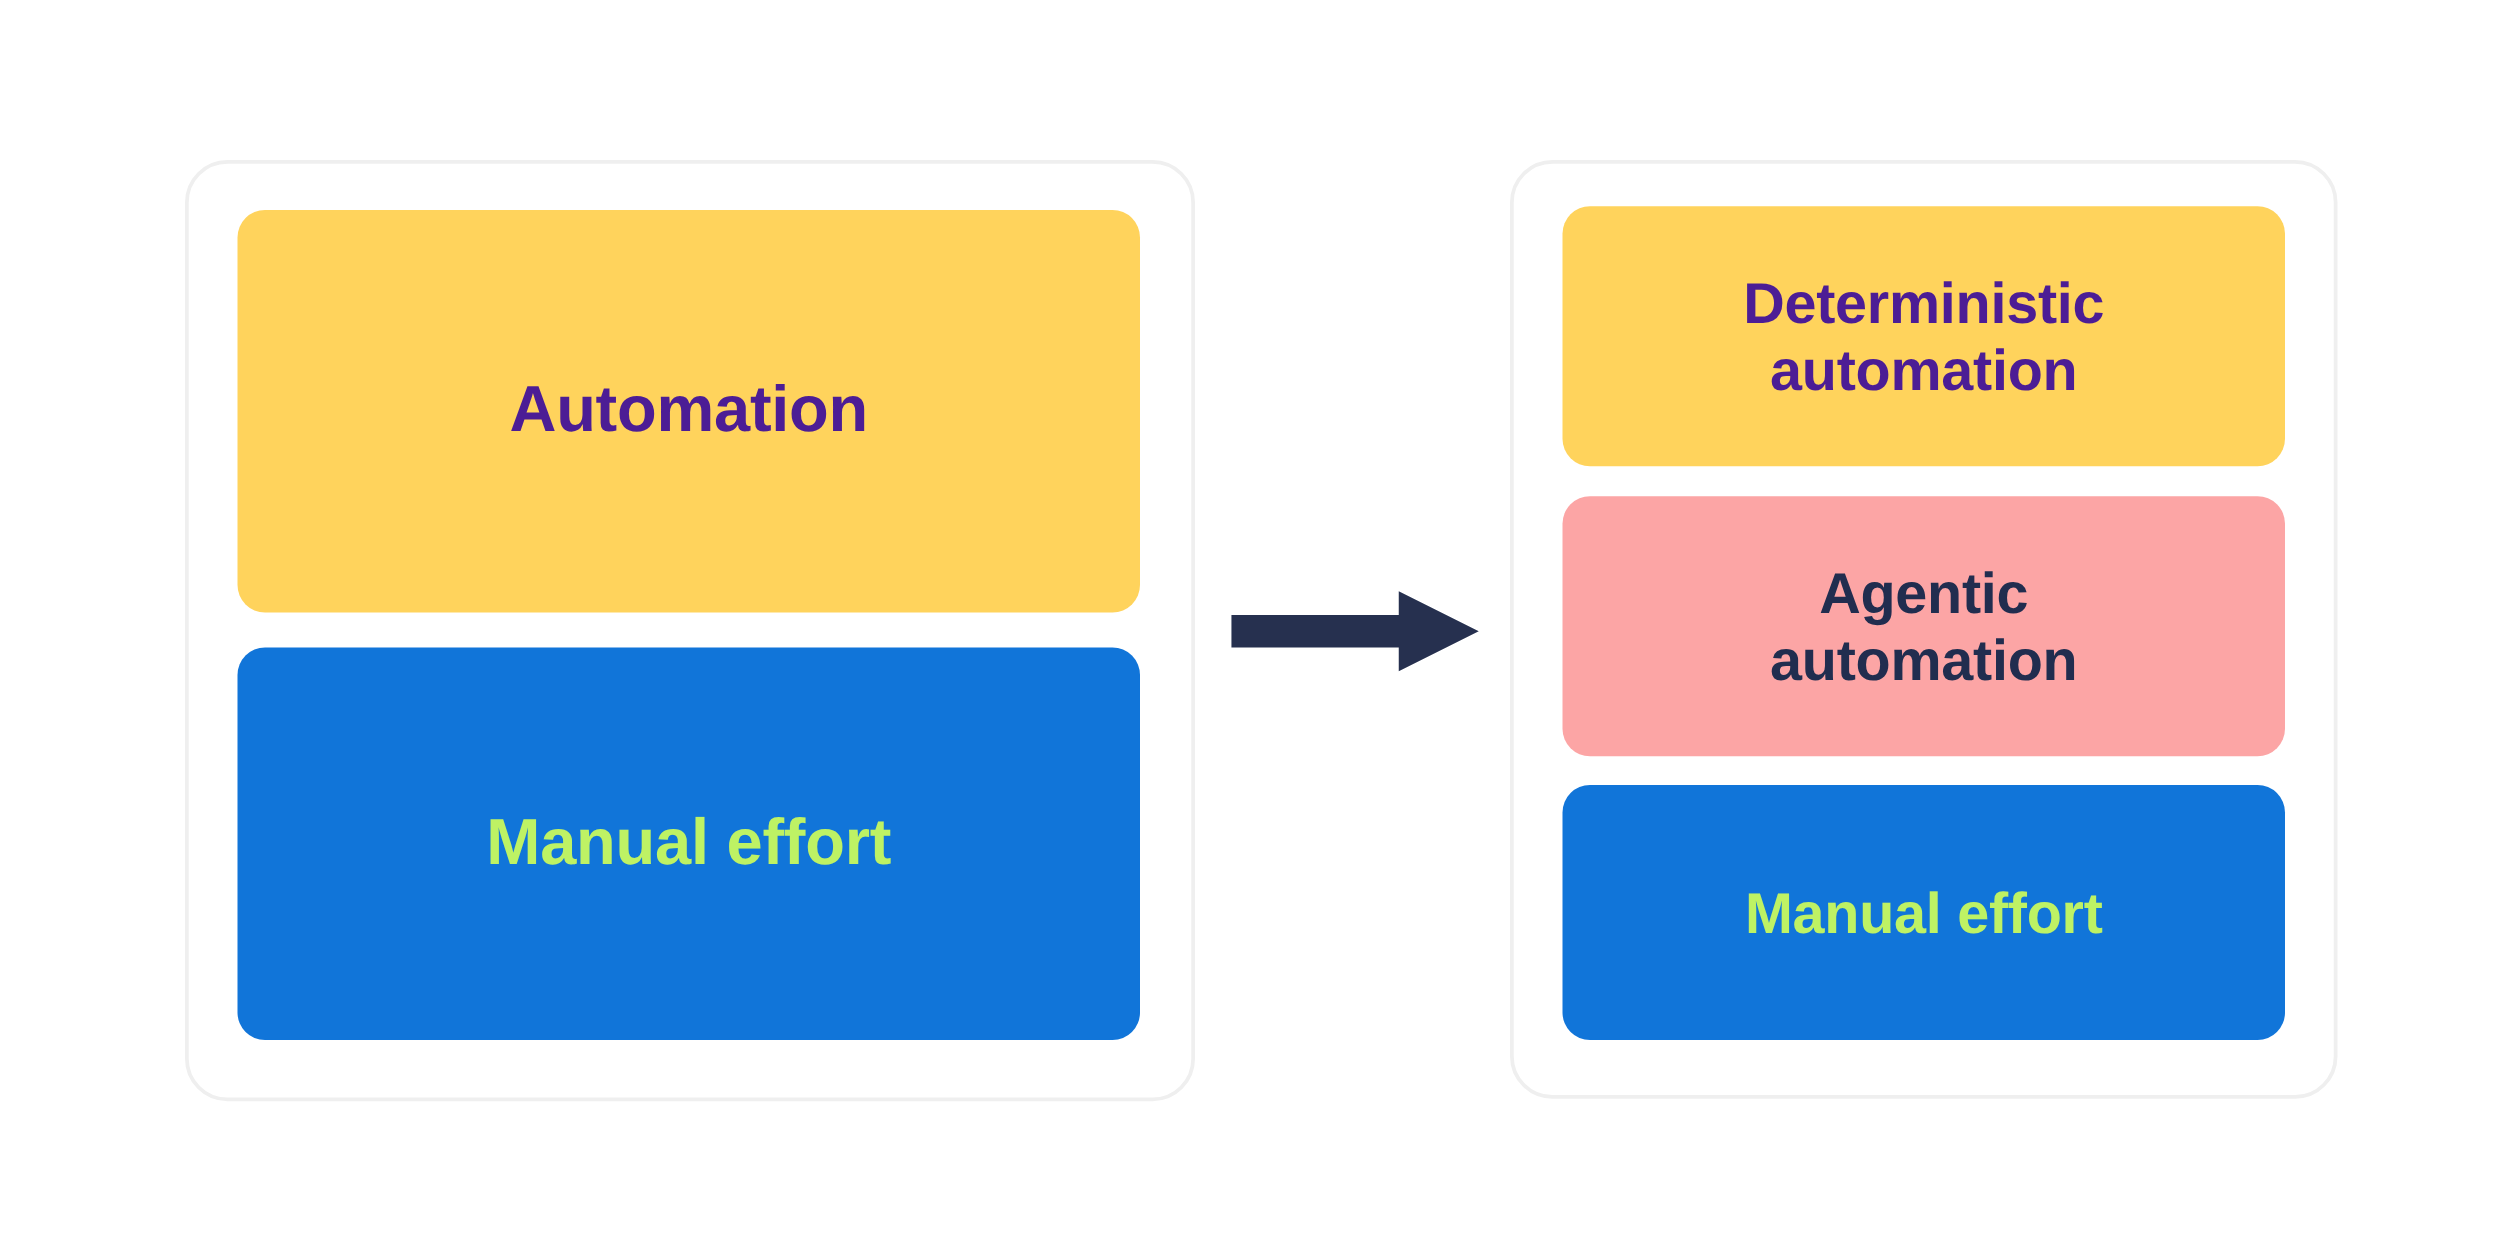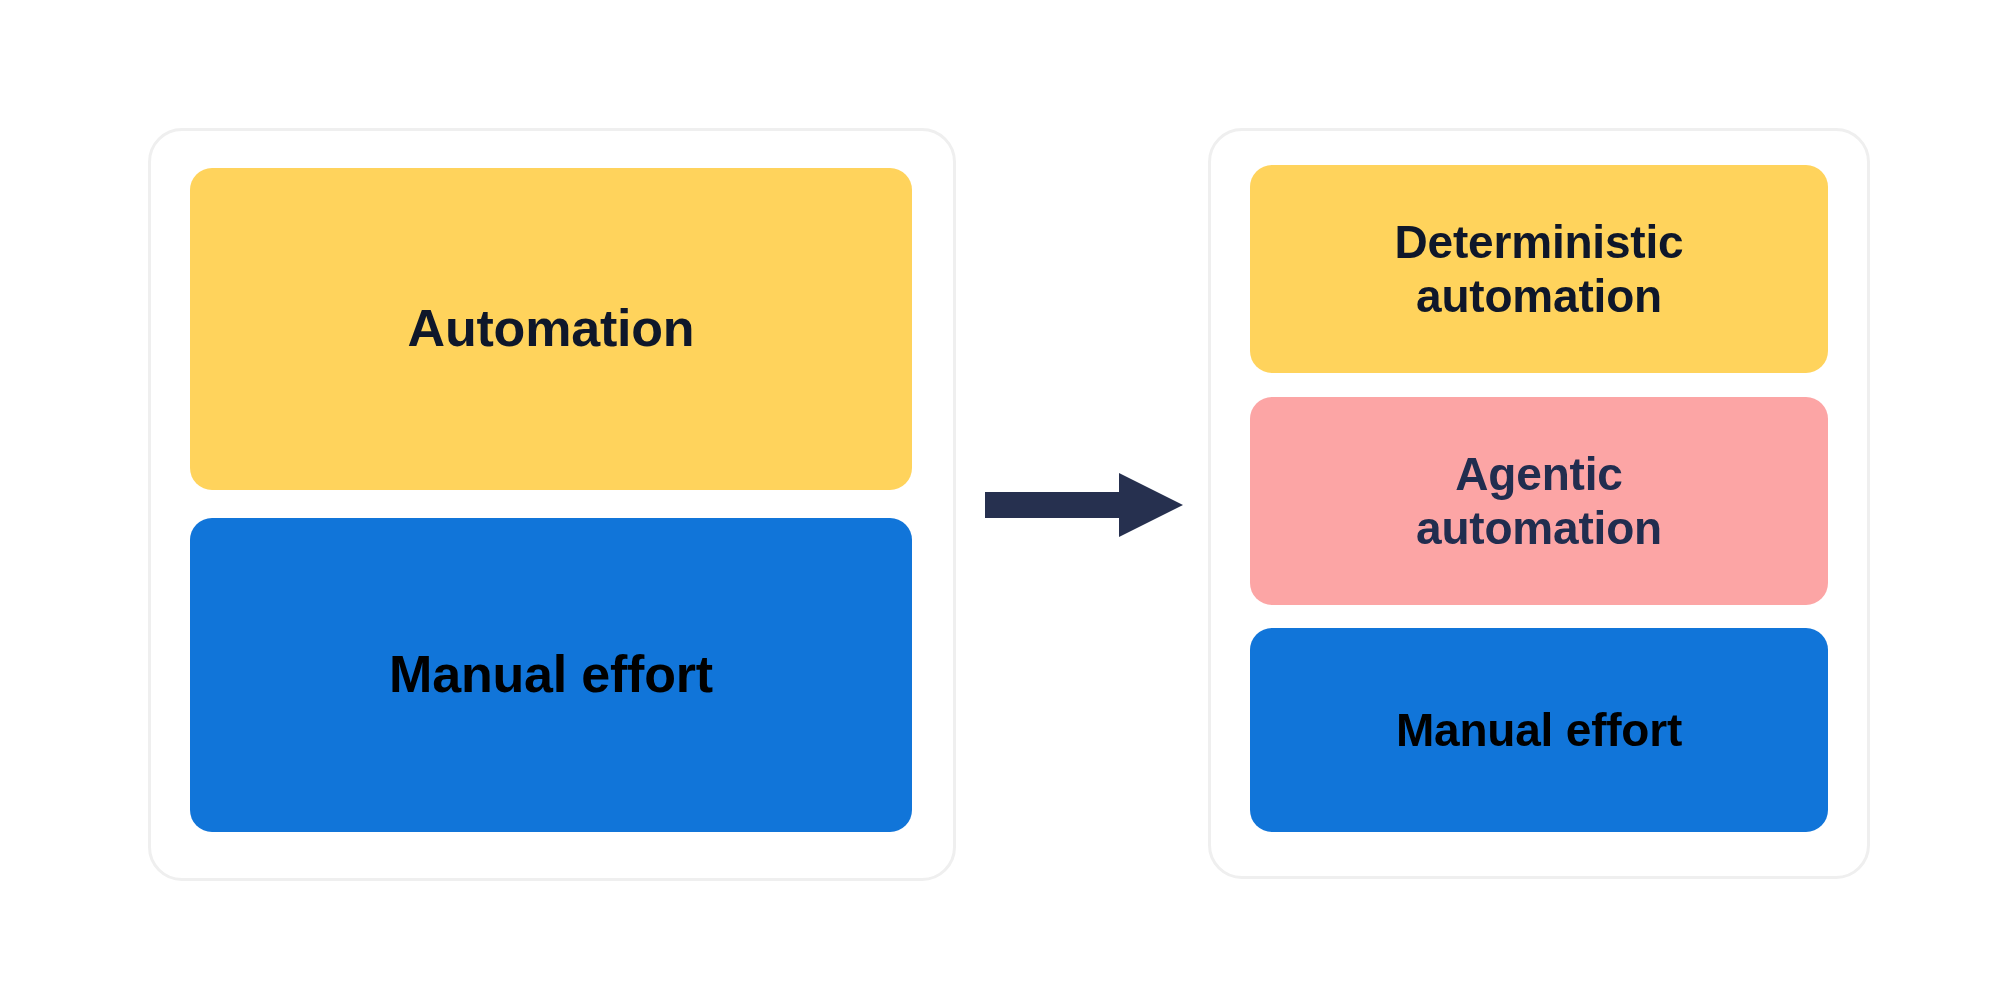--- a/index.html
+++ b/index.html
@@ -53,23 +53,23 @@
     align-items: center;
     justify-content: center;
     text-align: center;
     font-weight: 700;
     letter-spacing: -0.2px;
     line-height: 1.18;
     white-space: pre-line;
     user-select: none;
   }
 
-  .block.yellow  { background: #ffd35c; color: #0f172a; }
+  .block.yellow  { background: #ffd35c; color: #4c1d95; }
   .block.orange  { background: #fca5a5; color: #212d4f; }
-  .block.blue    { background: #1175d9; color: #000000; }
+  .block.blue    { background: #1175d9; color: #bef264; }
 
   
   #left-automation {
     left: 190px;
     top: 168px;
     width: 722px;
     height: 322px;
     font-size: 52px;
   }
 

